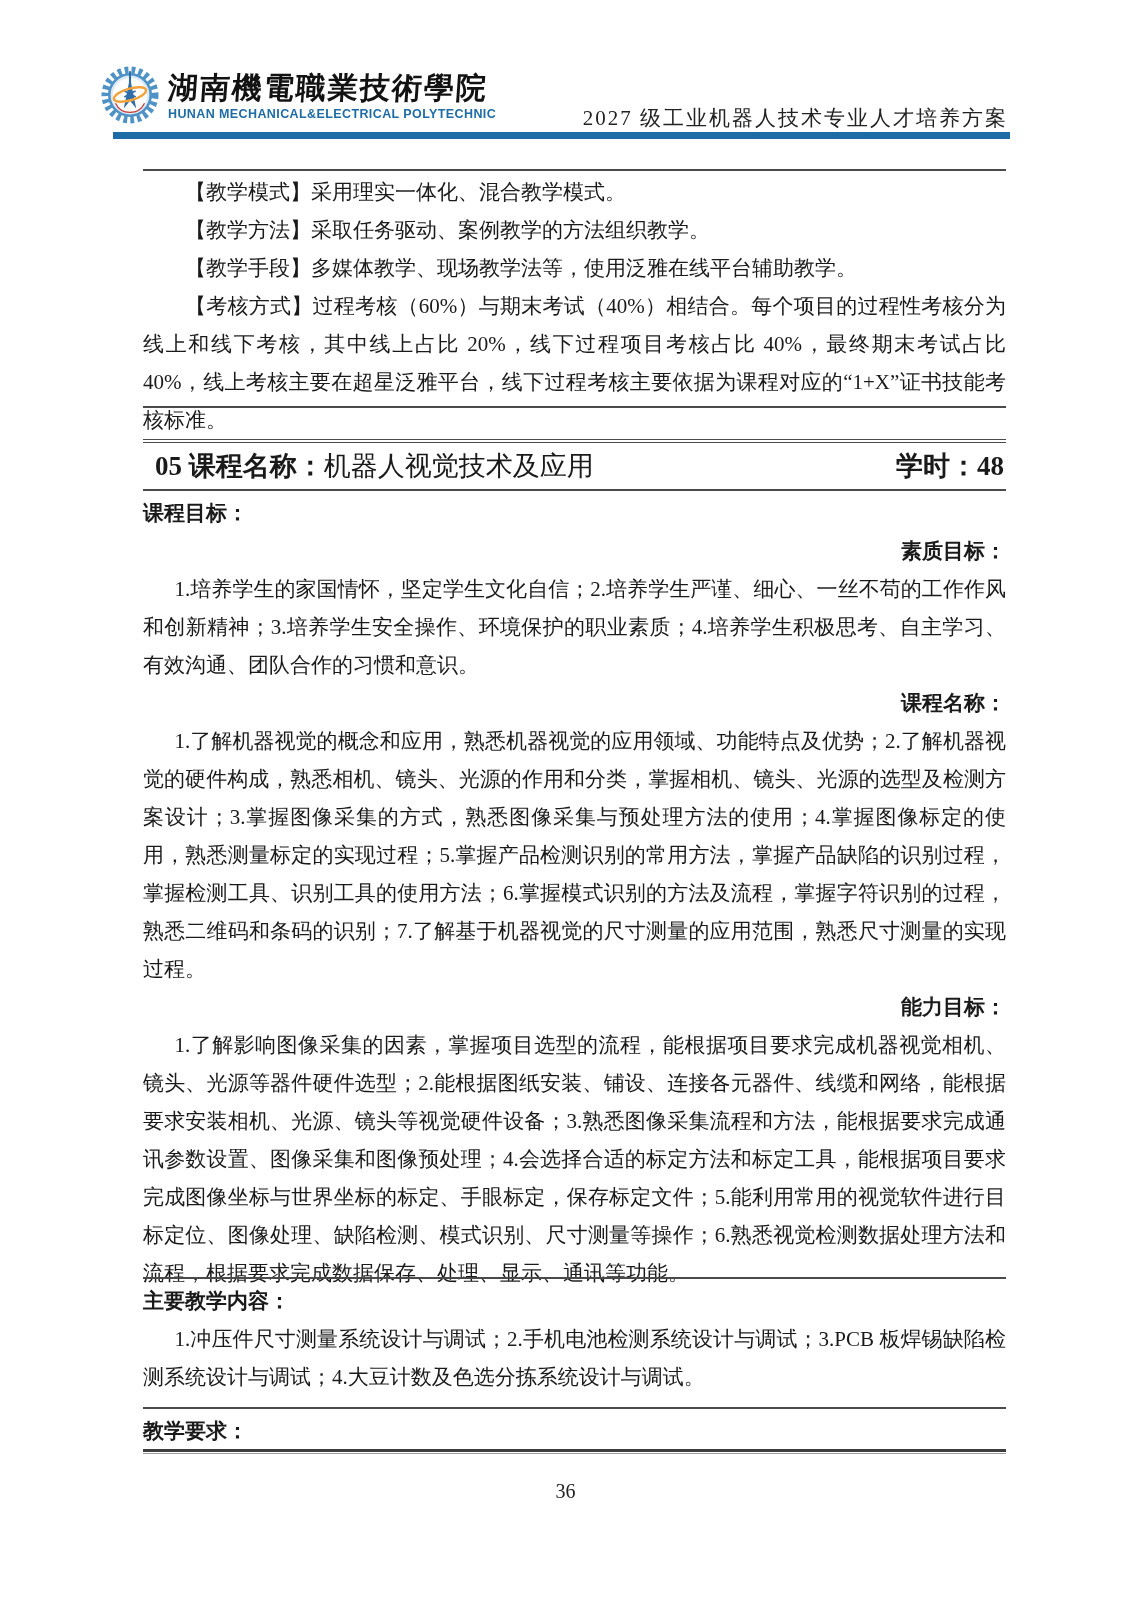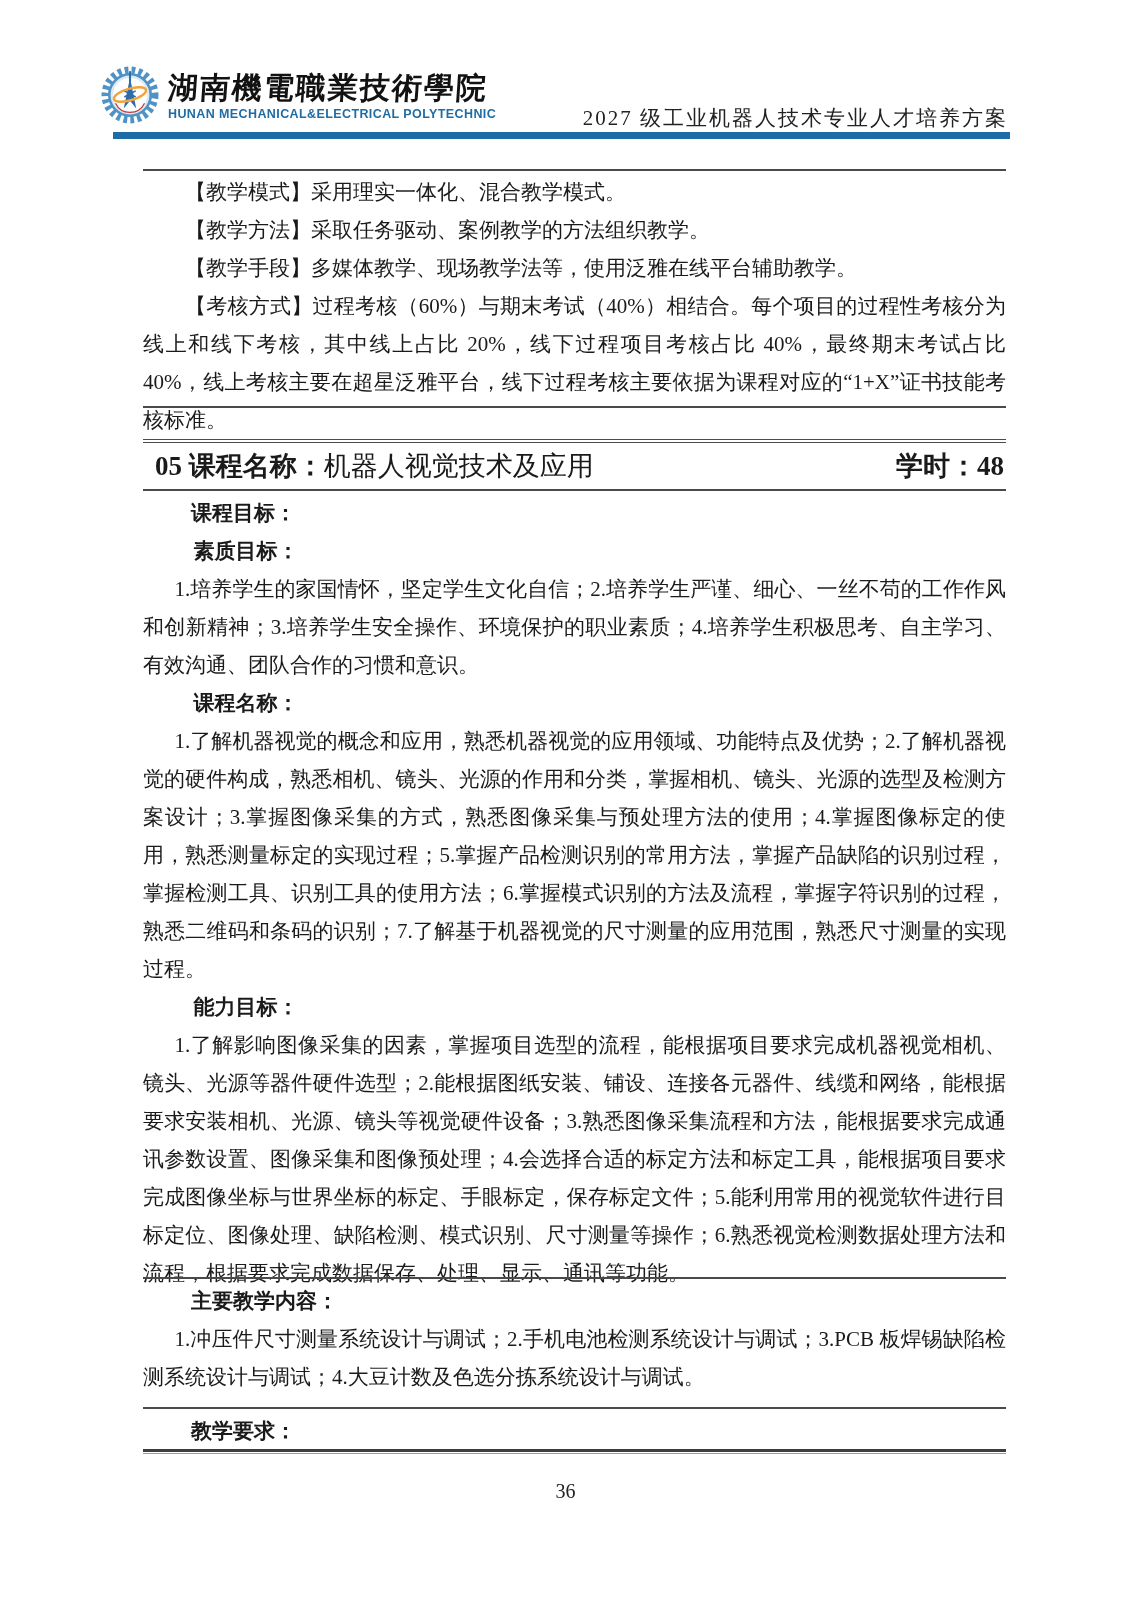--- a/index.html
+++ b/index.html
@@ -34,22 +34,22 @@
   .rule-double { height:4px; border-top:1px solid var(--rule); border-bottom:1px solid var(--rule); }
   .rule-thick  { height:5px; border-top:3px solid #3d3d3d; border-bottom:1px solid #9a9a9a; }
 
   
   .cell {
     position:absolute; left:143px; width:863px;
     font-size:21px; line-height:38px; text-align:justify; color:var(--ink);
   }
   .cell p { text-indent:2em; }
   .cell p.num-indent { text-indent:1.5em; }
-  .cell .h-main { font-weight:700; text-align:left;margin-left:48px; }
-  .cell .h-sub  { font-weight:700; text-indent:2.4em; text-align:left; }
+  .cell .h-main { font-weight:700; text-align:left; }
+  .cell .h-sub  { font-weight:700; text-indent:2.4em; text-align:right; }
 
   .course-row {
     position:absolute; left:143px; top:443px; width:863px; height:46px;
     display:flex; align-items:center; justify-content:space-between;
     font-size:27px; padding:0 2px 0 12px;
   }
   .course-row .label { font-weight:700; }
   .course-row .value { font-weight:400; }
   .course-row .hours { font-weight:700; white-space:nowrap; }
 

